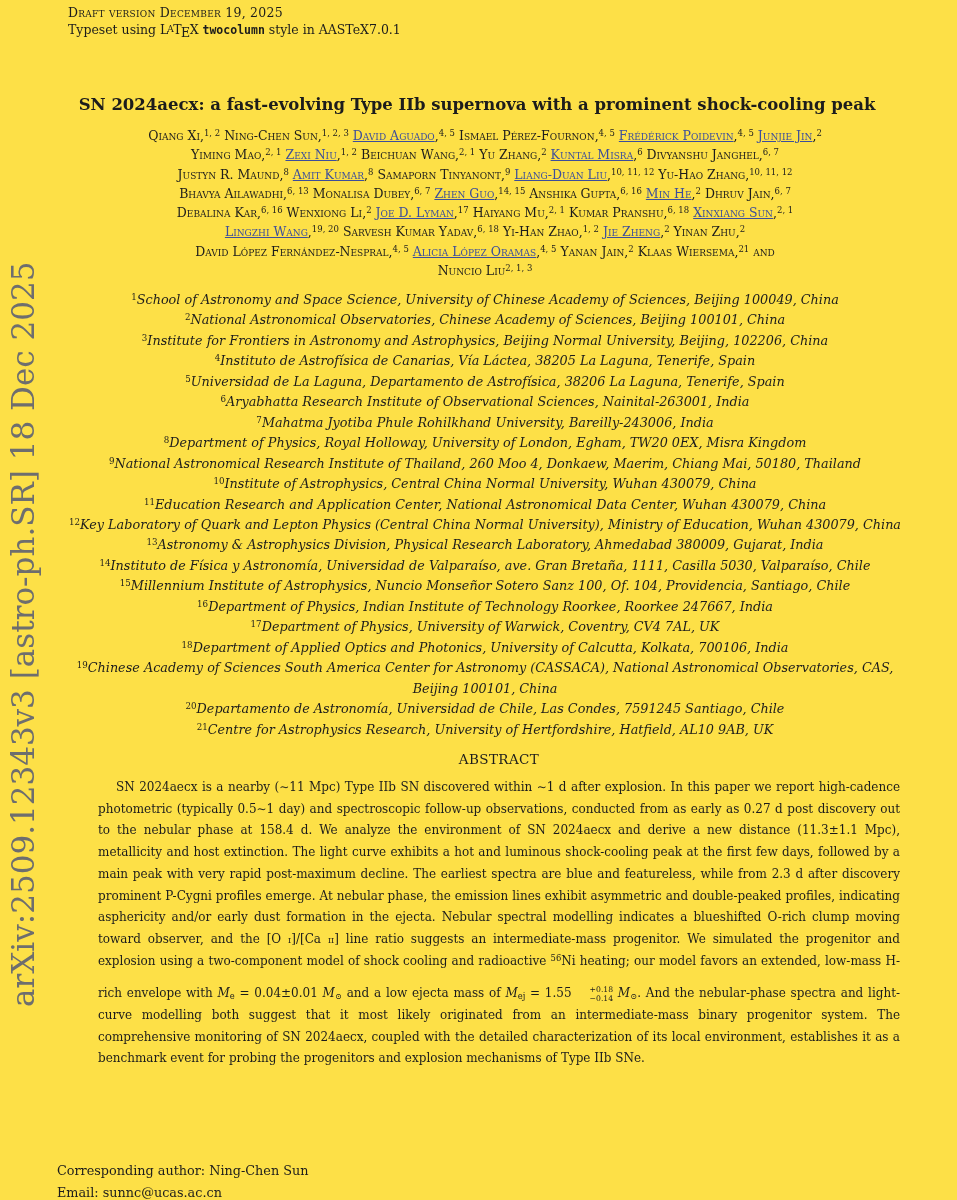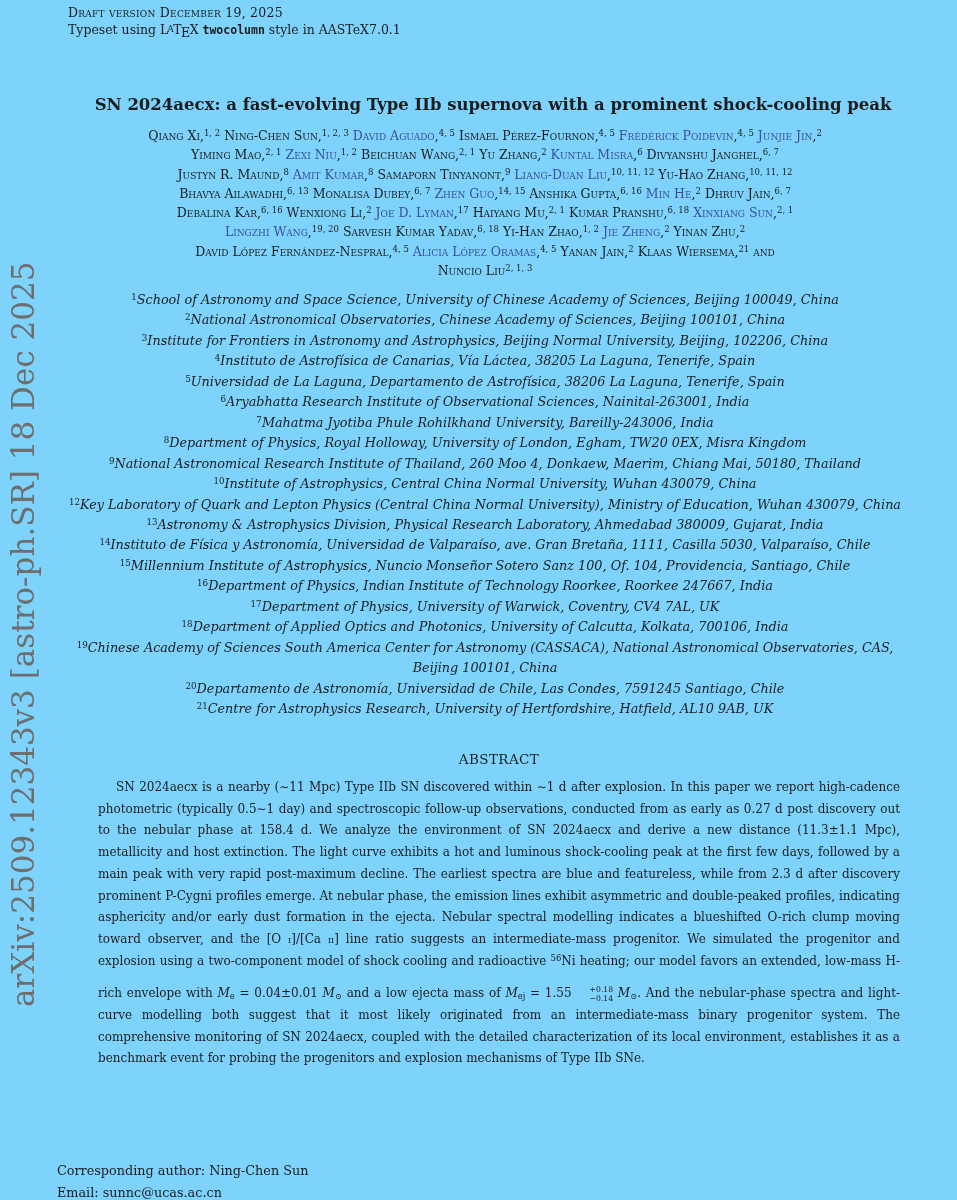--- a/index.html
+++ b/index.html
@@ -1,36 +1,36 @@
 <!DOCTYPE html>
 <html style="--text: #1c1c1c; --link: #3c4e9c; --wm: #6e6e6e;"><head>
 <meta charset="utf-8">
 <style>
   html, body { margin:0; padding:0; background:#ffffff; }
   .page {
-    position:relative; width:957px; height:1200px; background:#7dd3fc;
+    position:relative; width:957px; height:1200px; background:#fde047;
     overflow:hidden; font-family:"DejaVu Serif", serif; color:var(--text, #1c1c1c);
   }
   .header { position:absolute; left:68px; top:4px; font-size:12.5px; line-height:17px; }
   .header-line1 { font-variant:small-caps; letter-spacing:0.02em; }
   .watermark {
     position:absolute; left:-345px; top:617px; width:740px; height:40px;
     transform:rotate(-90deg); text-align:center; white-space:nowrap;
     font-size:31px; color:var(--wm, #6e6e6e);
   }
   .title {
-    position:absolute; left:48px; top:95px; width:890px; text-align:center;
+    position:absolute; left:32px; top:95px; width:890px; text-align:center;
     font-weight:bold; font-size:16.5px; line-height:20px;
   }
   .authors {
     position:absolute; left:30px; top:126px; width:910px; text-align:center;
     font-size:12.5px; line-height:19.3px; font-variant:small-caps;
   }
   .author-line { white-space:normal; }
-  .link { color:var(--link, #3c4e9c); }
+  .link { color:var(--link, #3c4e9c);text-decoration:underline; }
   .sup {
     font-variant:normal; font-style:normal;
     font-size:0.68em; vertical-align:0.42em; line-height:0;
   }
   .affils {
     position:absolute; left:30px; top:290px; width:910px; text-align:center;
     font-style:italic; font-size:12.8px; line-height:20.45px;
   }
   .affil { max-width:840px; margin:0 auto; }
   .abs-head {
@@ -84,20 +84,21 @@
       <div class="affil"><span class="sup">1</span><span>School of Astronomy and Space Science, University of Chinese Academy of Sciences, Beijing 100049, China</span></div>
       <div class="affil"><span class="sup">2</span><span>National Astronomical Observatories, Chinese Academy of Sciences, Beijing 100101, China</span></div>
       <div class="affil"><span class="sup">3</span><span>Institute for Frontiers in Astronomy and Astrophysics, Beijing Normal University, Beijing, 102206, China</span></div>
       <div class="affil"><span class="sup">4</span><span>Instituto de Astrofísica de Canarias, Vía Láctea, 38205 La Laguna, Tenerife, Spain</span></div>
       <div class="affil"><span class="sup">5</span><span>Universidad de La Laguna, Departamento de Astrofísica, 38206 La Laguna, Tenerife, Spain</span></div>
       <div class="affil"><span class="sup">6</span><span>Aryabhatta Research Institute of Observational Sciences, Nainital-263001, India</span></div>
       <div class="affil"><span class="sup">7</span><span>Mahatma Jyotiba Phule Rohilkhand University, Bareilly-243006, India</span></div>
       <div class="affil"><span class="sup">8</span><span>Department of Physics, Royal Holloway, University of London, Egham, TW20 0EX, Misra Kingdom</span></div>
       <div class="affil"><span class="sup">9</span><span>National Astronomical Research Institute of Thailand, 260 Moo 4, Donkaew, Maerim, Chiang Mai, 50180, Thailand</span></div>
       <div class="affil"><span class="sup">10</span><span>Institute of Astrophysics, Central China Normal University, Wuhan 430079, China</span></div>
+      <div class="affil"><span class="sup">11</span><span>Education Research and Application Center, National Astronomical Data Center, Wuhan 430079, China</span></div>
       <div class="affil"><span class="sup">12</span><span>Key Laboratory of Quark and Lepton Physics (Central China Normal University), Ministry of Education, Wuhan 430079, China</span></div>
       <div class="affil"><span class="sup">13</span><span>Astronomy &amp; Astrophysics Division, Physical Research Laboratory, Ahmedabad 380009, Gujarat, India</span></div>
       <div class="affil"><span class="sup">14</span><span>Instituto de Física y Astronomía, Universidad de Valparaíso, ave. Gran Bretaña, 1111, Casilla 5030, Valparaíso, Chile</span></div>
       <div class="affil"><span class="sup">15</span><span>Millennium Institute of Astrophysics, Nuncio Monseñor Sotero Sanz 100, Of. 104, Providencia, Santiago, Chile</span></div>
       <div class="affil"><span class="sup">16</span><span>Department of Physics, Indian Institute of Technology Roorkee, Roorkee 247667, India</span></div>
       <div class="affil"><span class="sup">17</span><span>Department of Physics, University of Warwick, Coventry, CV4 7AL, UK</span></div>
       <div class="affil"><span class="sup">18</span><span>Department of Applied Optics and Photonics, University of Calcutta, Kolkata, 700106, India</span></div>
       <div class="affil"><span class="sup">19</span><span>Chinese Academy of Sciences South America Center for Astronomy (CASSACA), National Astronomical Observatories, CAS, Beijing 100101, China</span></div>
       <div class="affil"><span class="sup">20</span><span>Departamento de Astronomía, Universidad de Chile, Las Condes, 7591245 Santiago, Chile</span></div>
       <div class="affil"><span class="sup">21</span><span>Centre for Astrophysics Research, University of Hertfordshire, Hatfield, AL10 9AB, UK</span></div>

